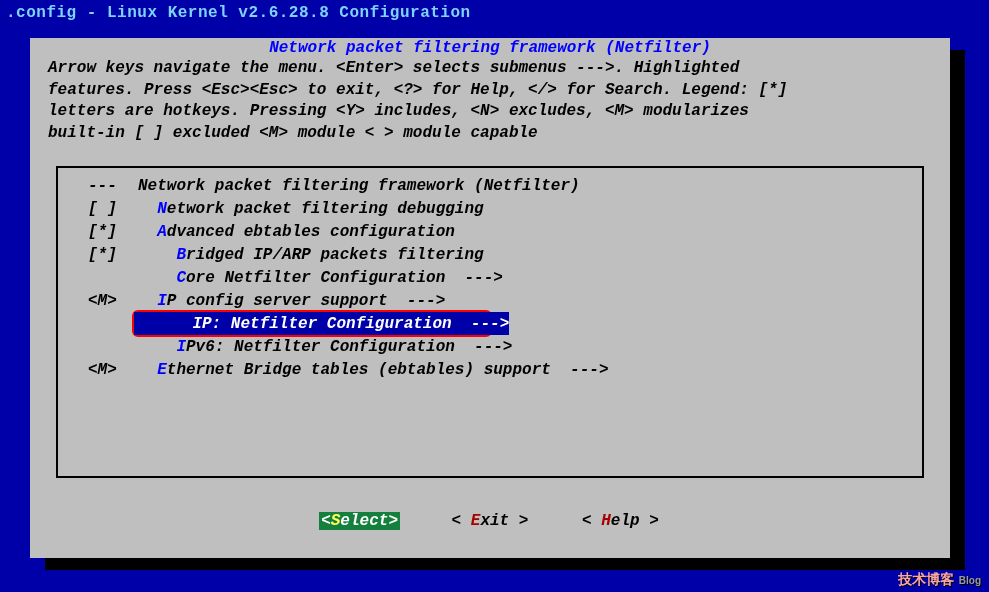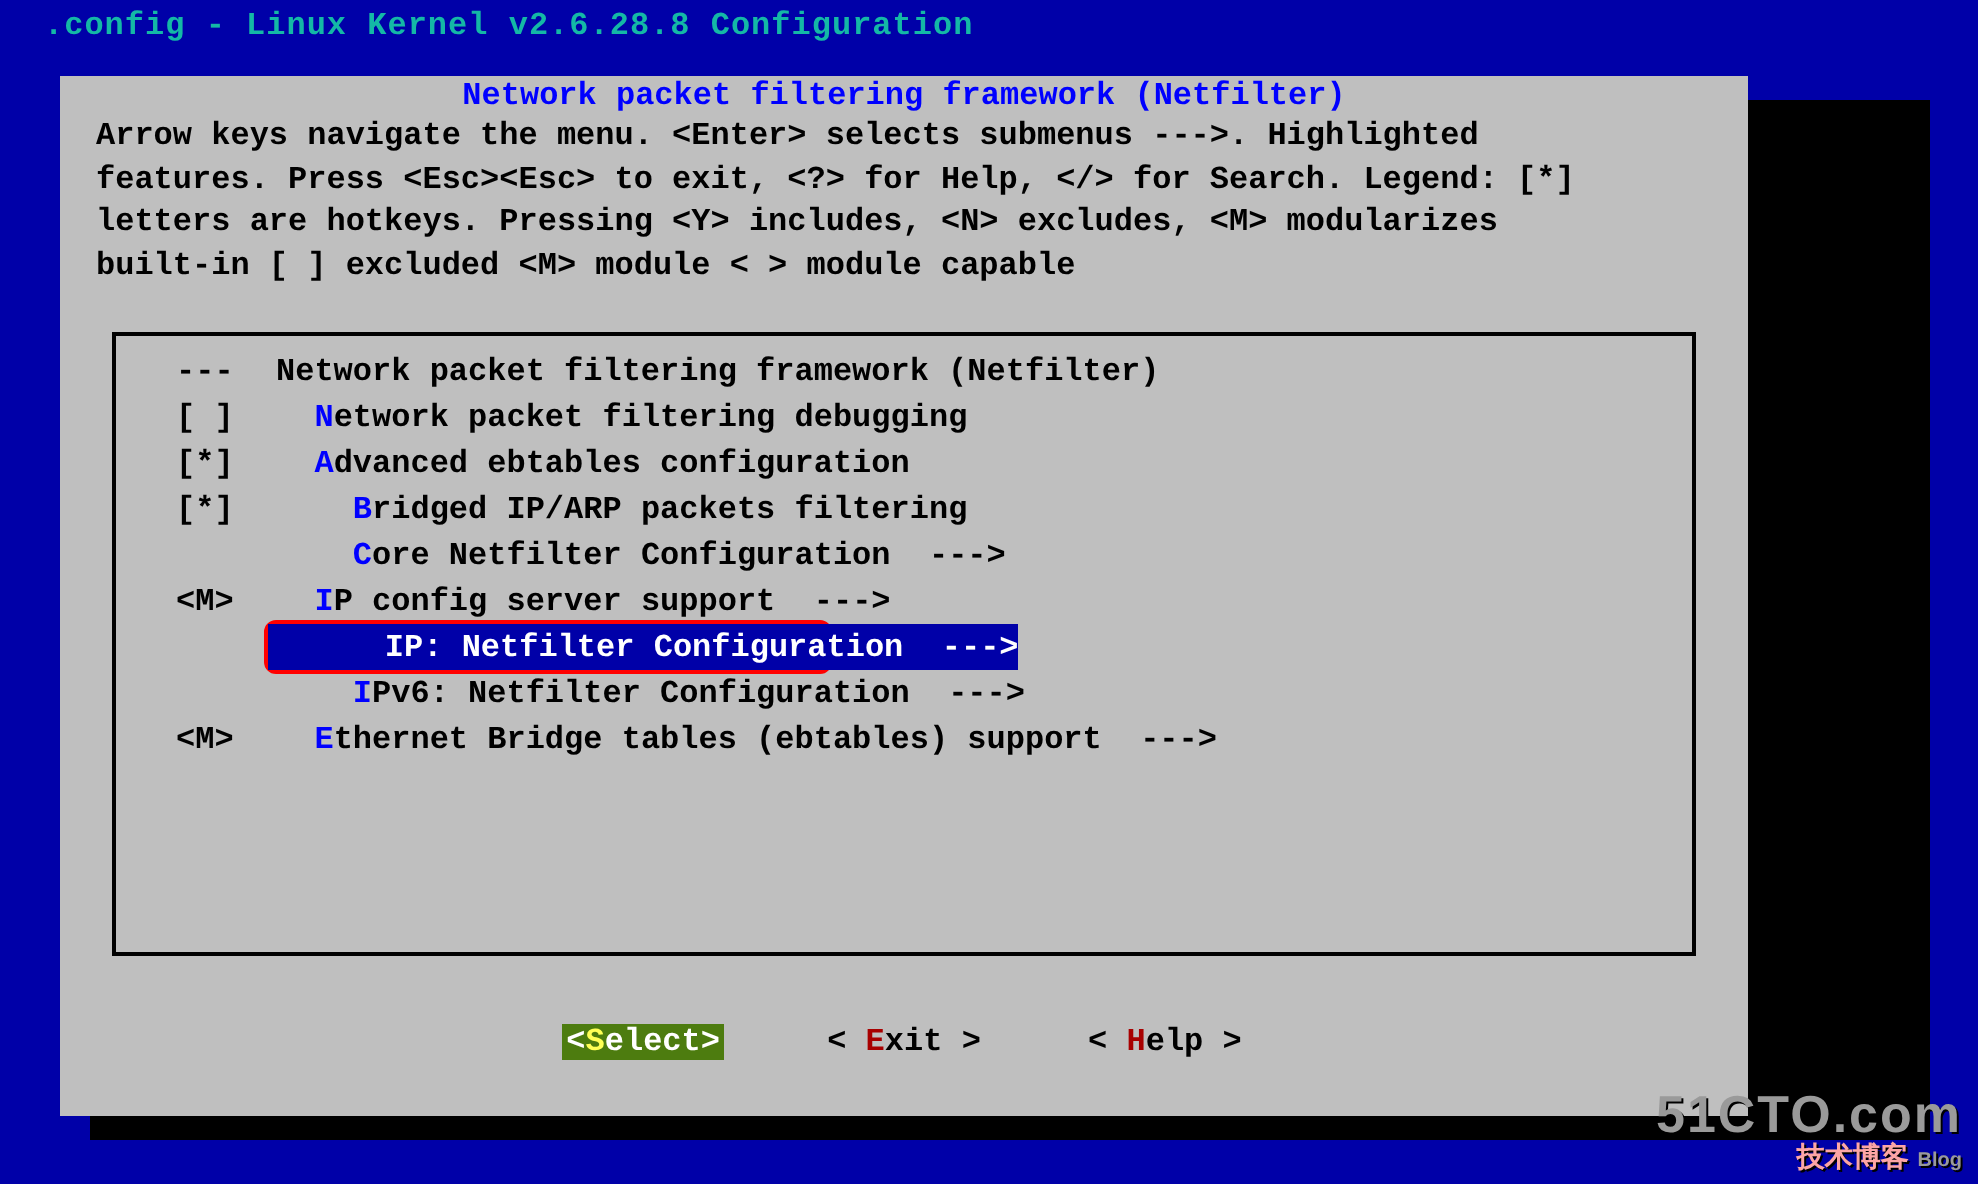--- a/index.html
+++ b/index.html
@@ -10,40 +10,41 @@
     height: 592px;
     background: #0000a8;
     font-family: "Courier New", monospace;
     font-size: 16px;
     font-weight: bold;
     color: #000;
     overflow: hidden;
     position: relative;
   }
   .title-bar {
-    color: #14b8a6;
-    padding: 4px 22px;
+    color: #7dd3fc;
+    padding: 4px 6px;
     letter-spacing: 0.5px;
   }
   .shadow {
     position: absolute;
     background: #000;
     left: 45px;
     top: 50px;
     width: 920px;
     height: 520px;
   }
   .dialog {
     position: absolute;
     left: 30px;
     top: 38px;
-    width: 844px;
+    width: 920px;
     height: 520px;
     background: #bfbfbf;
     border: 2px solid #bfbfbf;
+    font-style: italic;
   }
   .dialog-title {
     position: absolute;
     top: -1px;
     left: 50%;
     transform: translateX(-50%);
     background: #bfbfbf;
     color: #0000ff;
     padding: 0 6px;
     white-space: nowrap;
@@ -111,21 +112,21 @@
     left: 0;
     right: 0;
     text-align: center;
   }
   .btn {
     display: inline-block;
     margin: 0 20px;
     padding: 0 2px;
   }
   .btn.selected {
-    background: #4d7c0f;
+    background: #15803d;
     color: #fff;
   }
   .btn.selected .hotkey { color: #ffff55; }
   .btn .btn-hot { color: #a80000; }
   .watermark {
     position: absolute;
     right: 8px;
     bottom: 4px;
     color: #888;
     font-family: Arial, sans-serif;
@@ -199,15 +200,14 @@
   </div>
 
   <div class="buttons">
     <span class="btn selected"><span>&lt;</span><span class="hotkey">S</span><span>elect</span><span>&gt;</span></span>
     <span class="btn"><span>&lt; </span><span class="btn-hot">E</span><span>xit</span><span> &gt;</span></span>
     <span class="btn"><span>&lt; </span><span class="btn-hot">H</span><span>elp</span><span> &gt;</span></span>
   </div>
 </div>
 
 <div class="watermark">
-  <div class="big">51CTO.com</div>
   <div><span class="small">技术博客</span> <span class="tiny">Blog</span></div>
 </div>
 
 </body></html>

